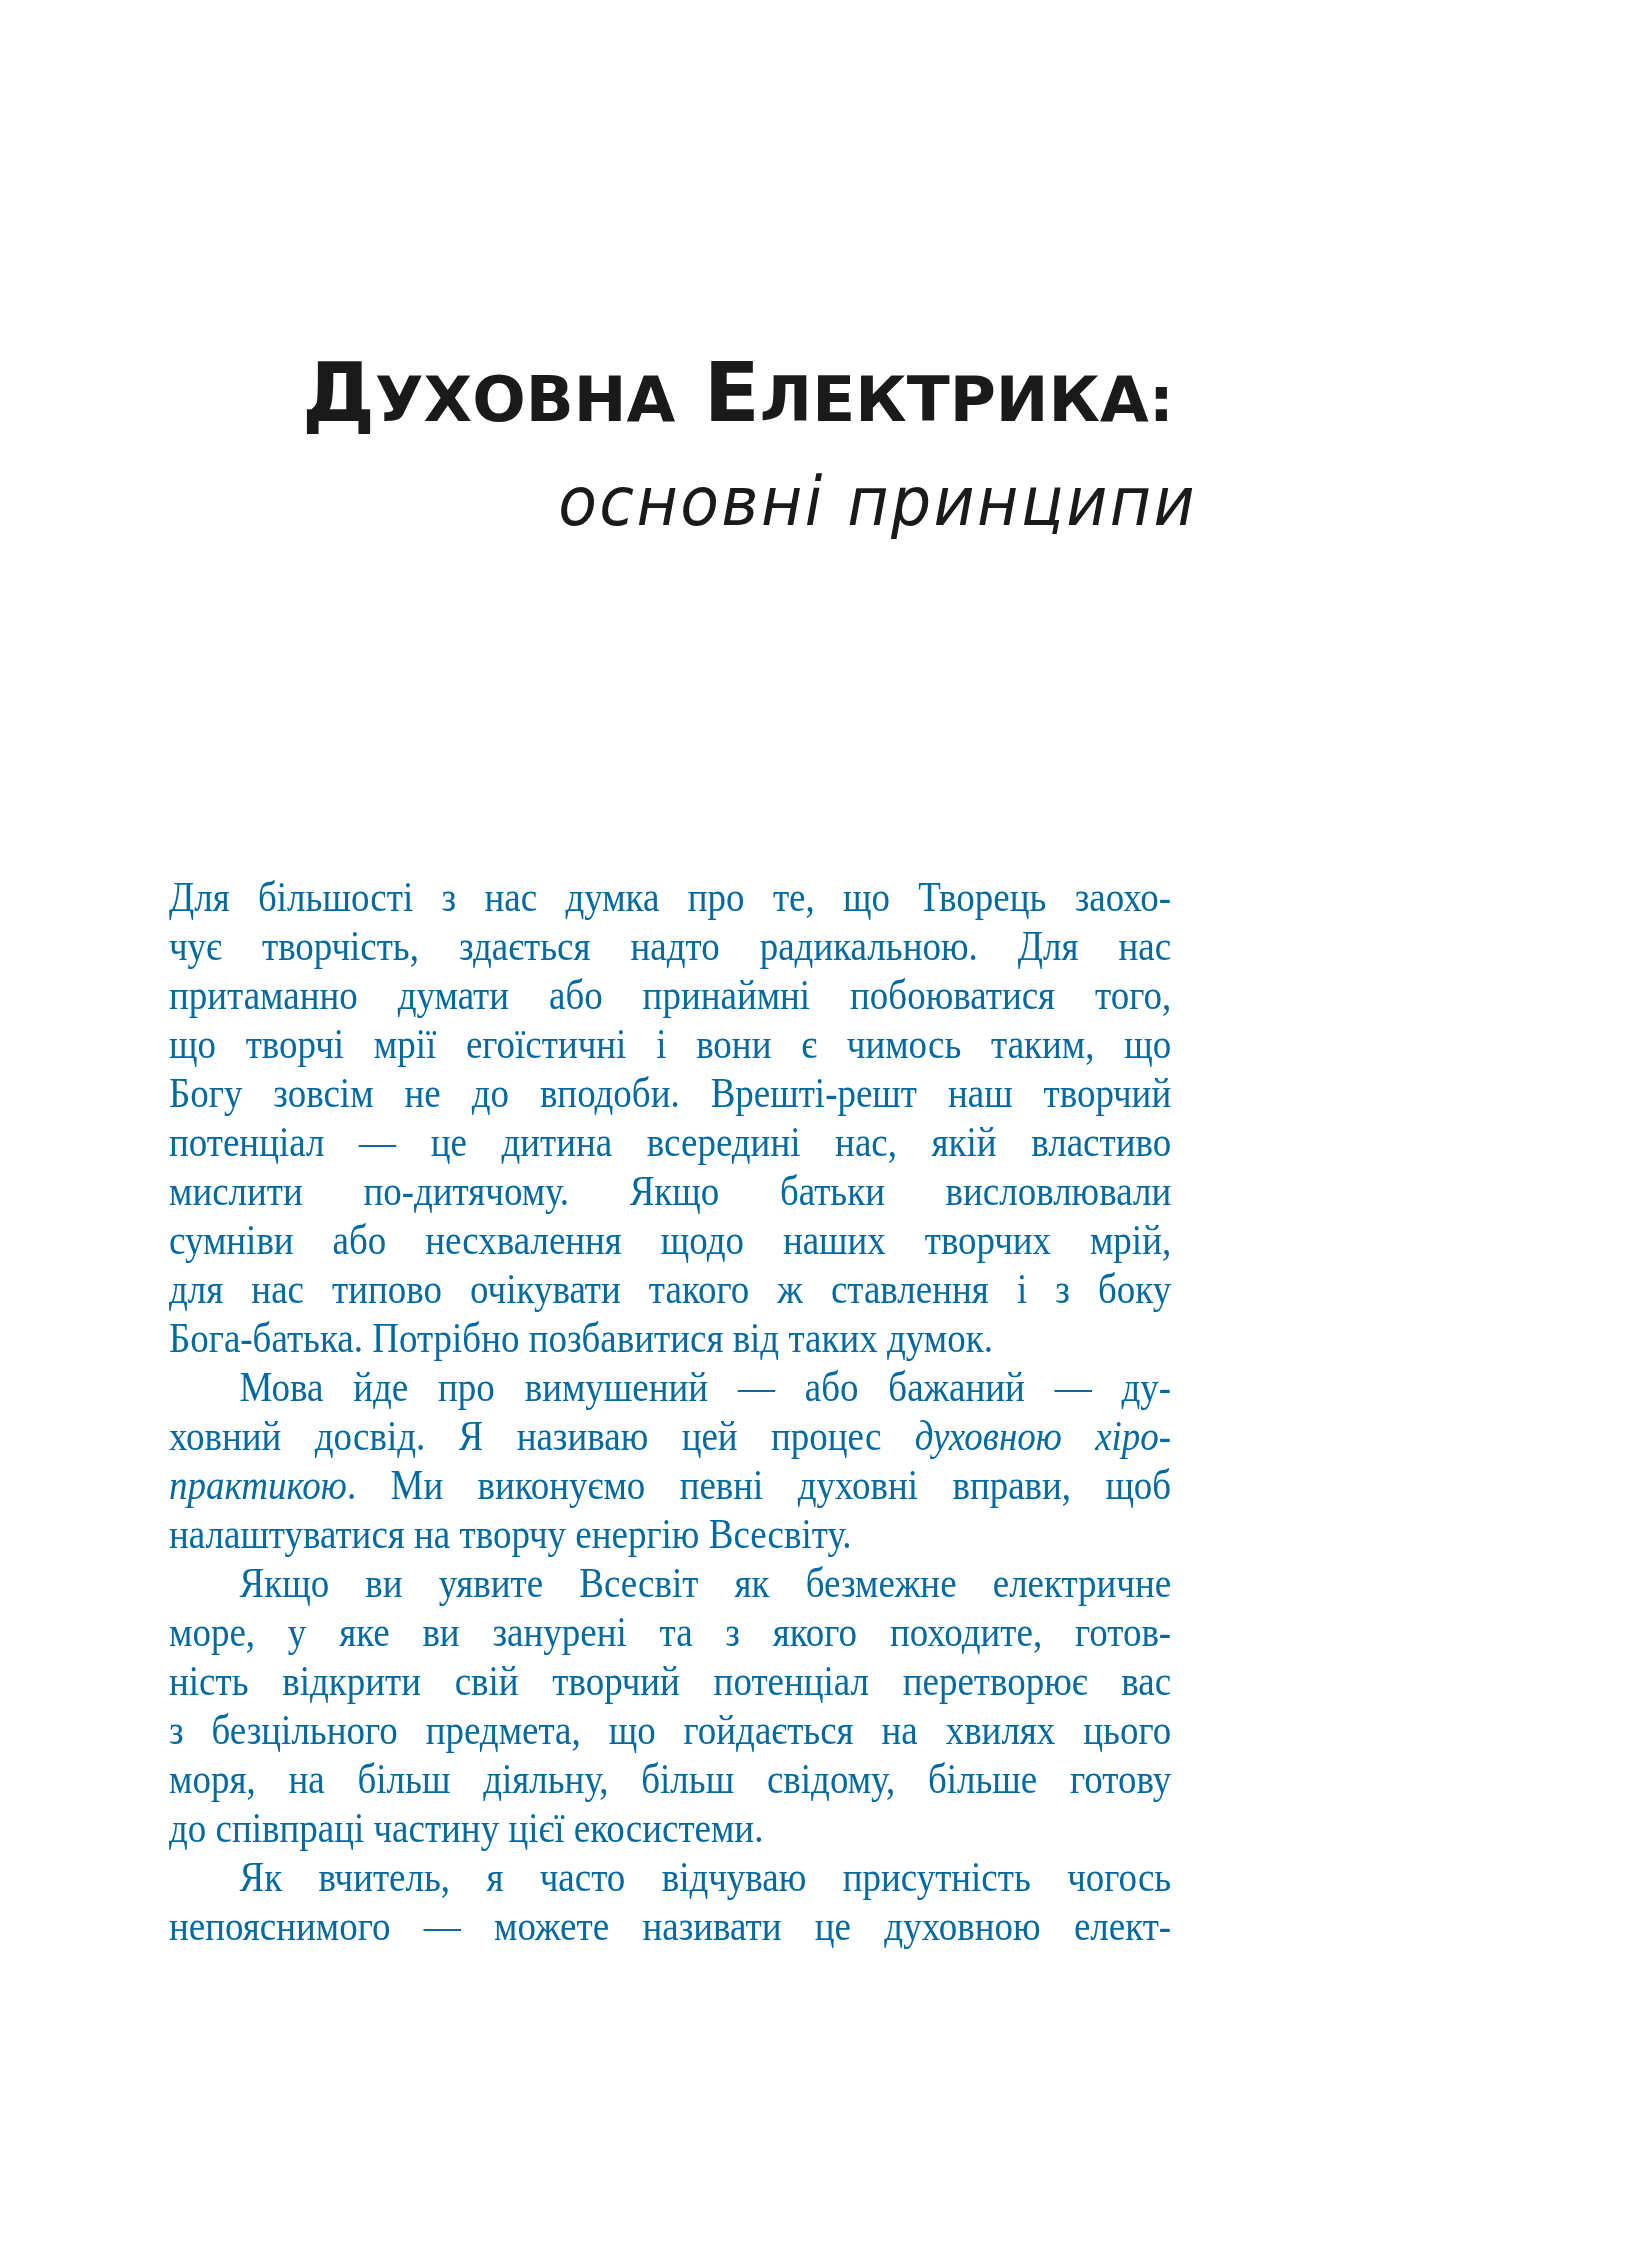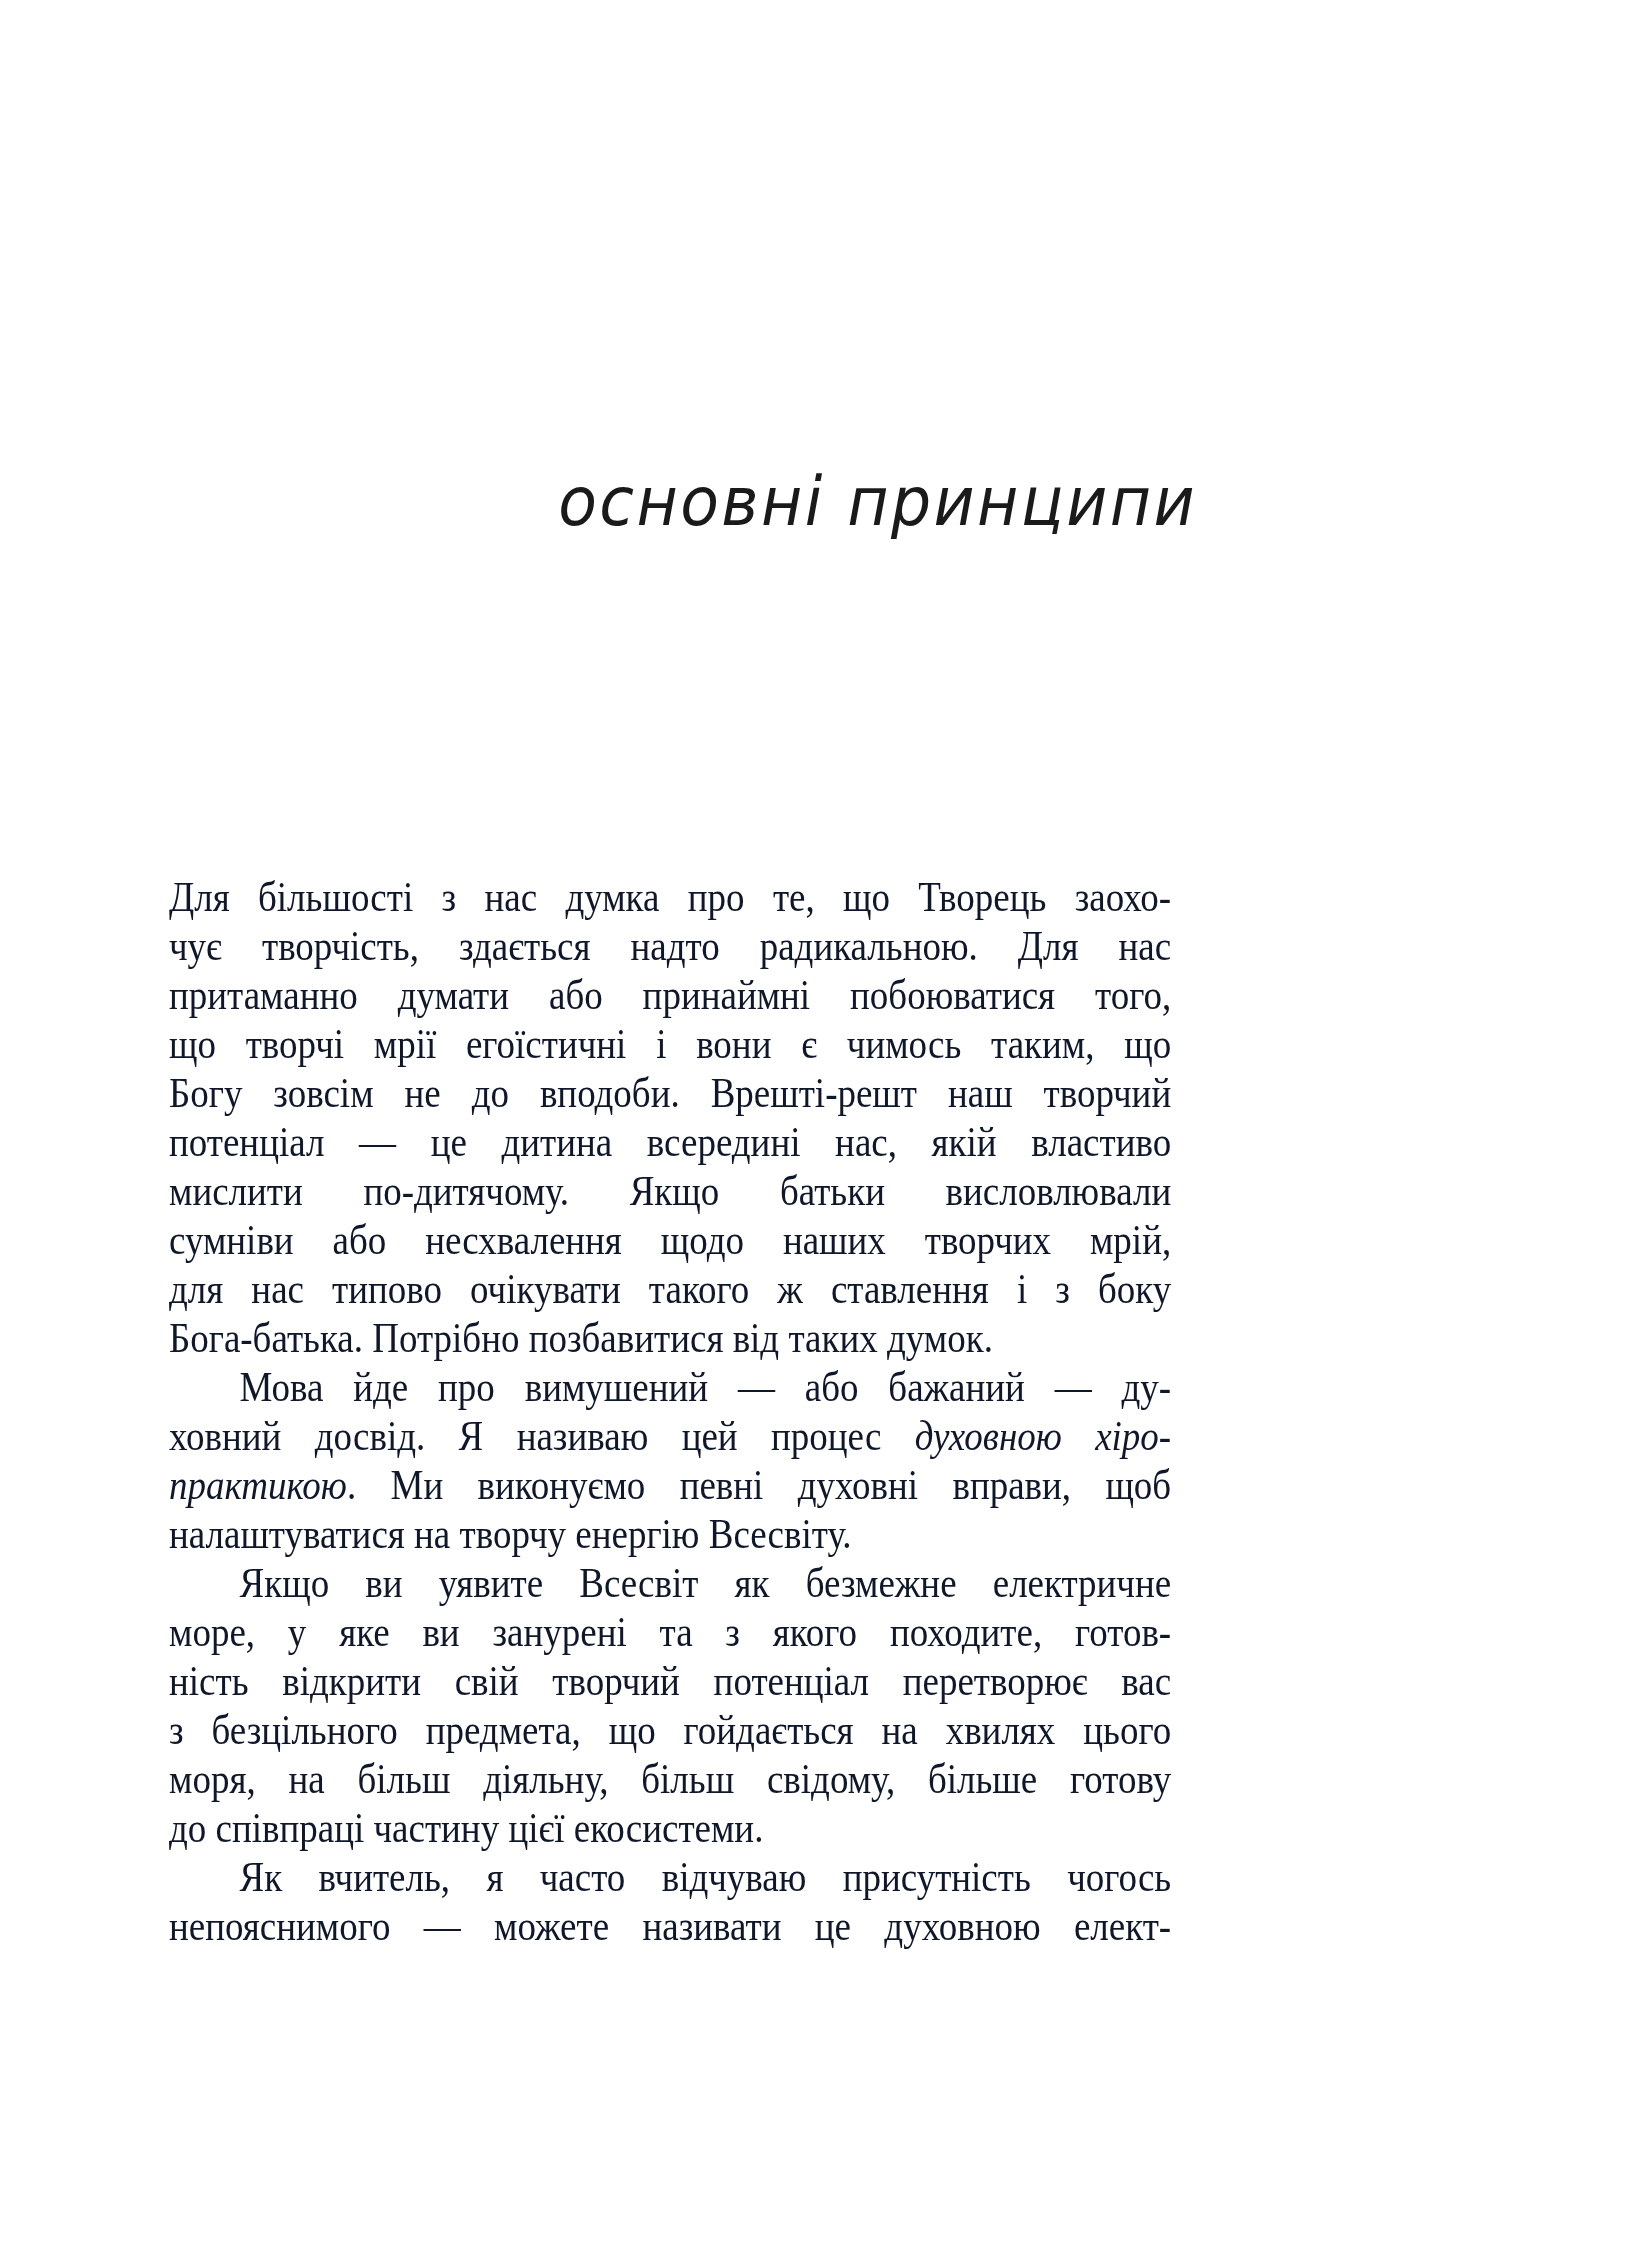--- a/index.html
+++ b/index.html
@@ -18,36 +18,40 @@
       position: absolute; left: 512px; top: 459px; width: 659px;
       text-align: right;
       font-family: "DejaVu Sans", sans-serif; font-style: italic; font-weight: normal;
       font-size: 68px; line-height: 85px; letter-spacing: 2.6px;
       color: #1a1a1a; white-space: nowrap;
       transform: scaleX(0.93); transform-origin: right center;
     }
     .body-text {
       position: absolute; left: 169px; top: 872px; width: 1002px;
       font-family: "Liberation Serif", serif;
-      font-size: 43px; line-height: 49px; color: #0f172a;
+      font-size: 43px; line-height: 49px; color: #0369a1;
     }
     .line {
       display: block; height: 49px; white-space: nowrap;
       text-align: justify; text-align-last: justify;
       transform: scaleX(0.86); transform-origin: left center; width: 116.3%;
     }
     .line.last { text-align-last: left; }
     .line.indent { padding-left: 82px; box-sizing: border-box; }
     .line em { font-style: italic; }
   </style>
 </head>
 <body>
 
 <div class="page">
 
+  <div class="title">
+    <span class="cap">Д</span><span class="sc" style="text-transform:uppercase">уховна</span>
+    <span class="cap">Е</span><span class="sc" style="text-transform:uppercase">лектрика:</span>
+  </div>
 
   <div class="subtitle">основні принципи</div>
 
   <div class="body-text">
     <span class="line">Для більшості з нас думка про те, що Творець заохо-</span>
     <span class="line">чує творчість, здається надто радикальною. Для нас</span>
     <span class="line">притаманно думати або принаймні побоюватися того,</span>
     <span class="line">що творчі мрії егоїстичні і вони є чимось таким, що</span>
     <span class="line">Богу зовсім не до вподоби. Врешті-решт наш творчий</span>
     <span class="line">потенціал — це дитина всередині нас, якій властиво</span>

